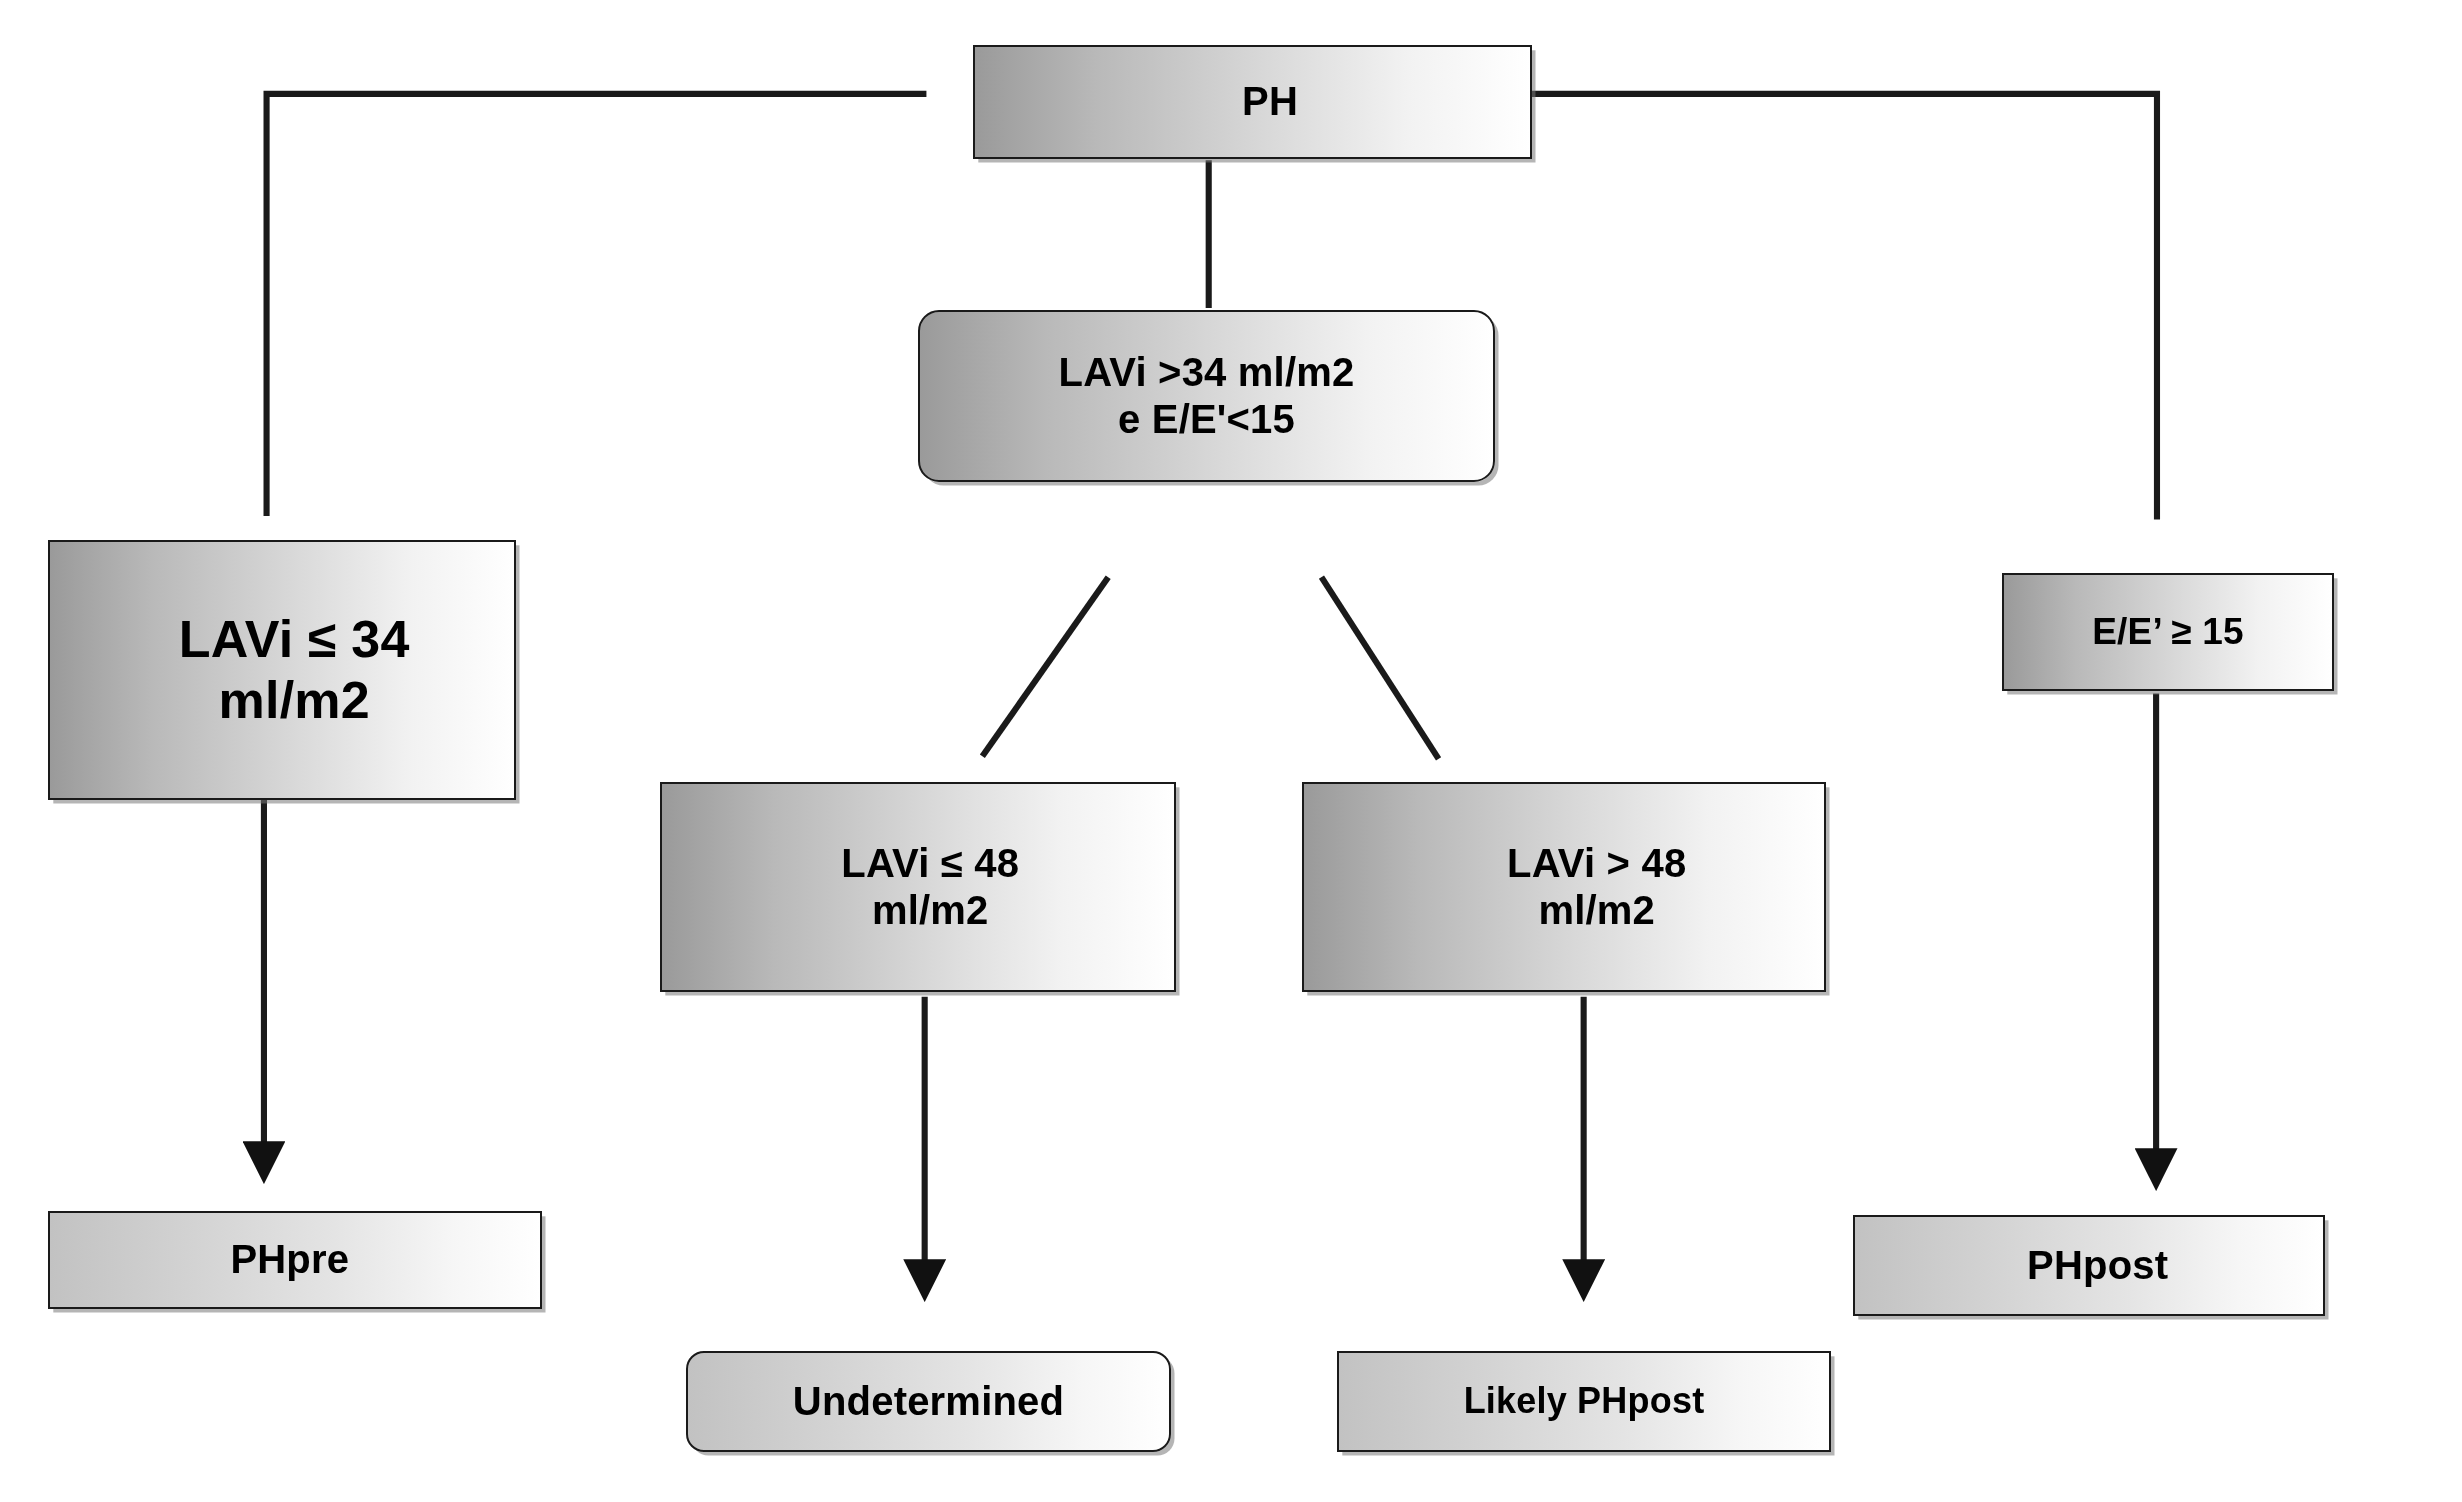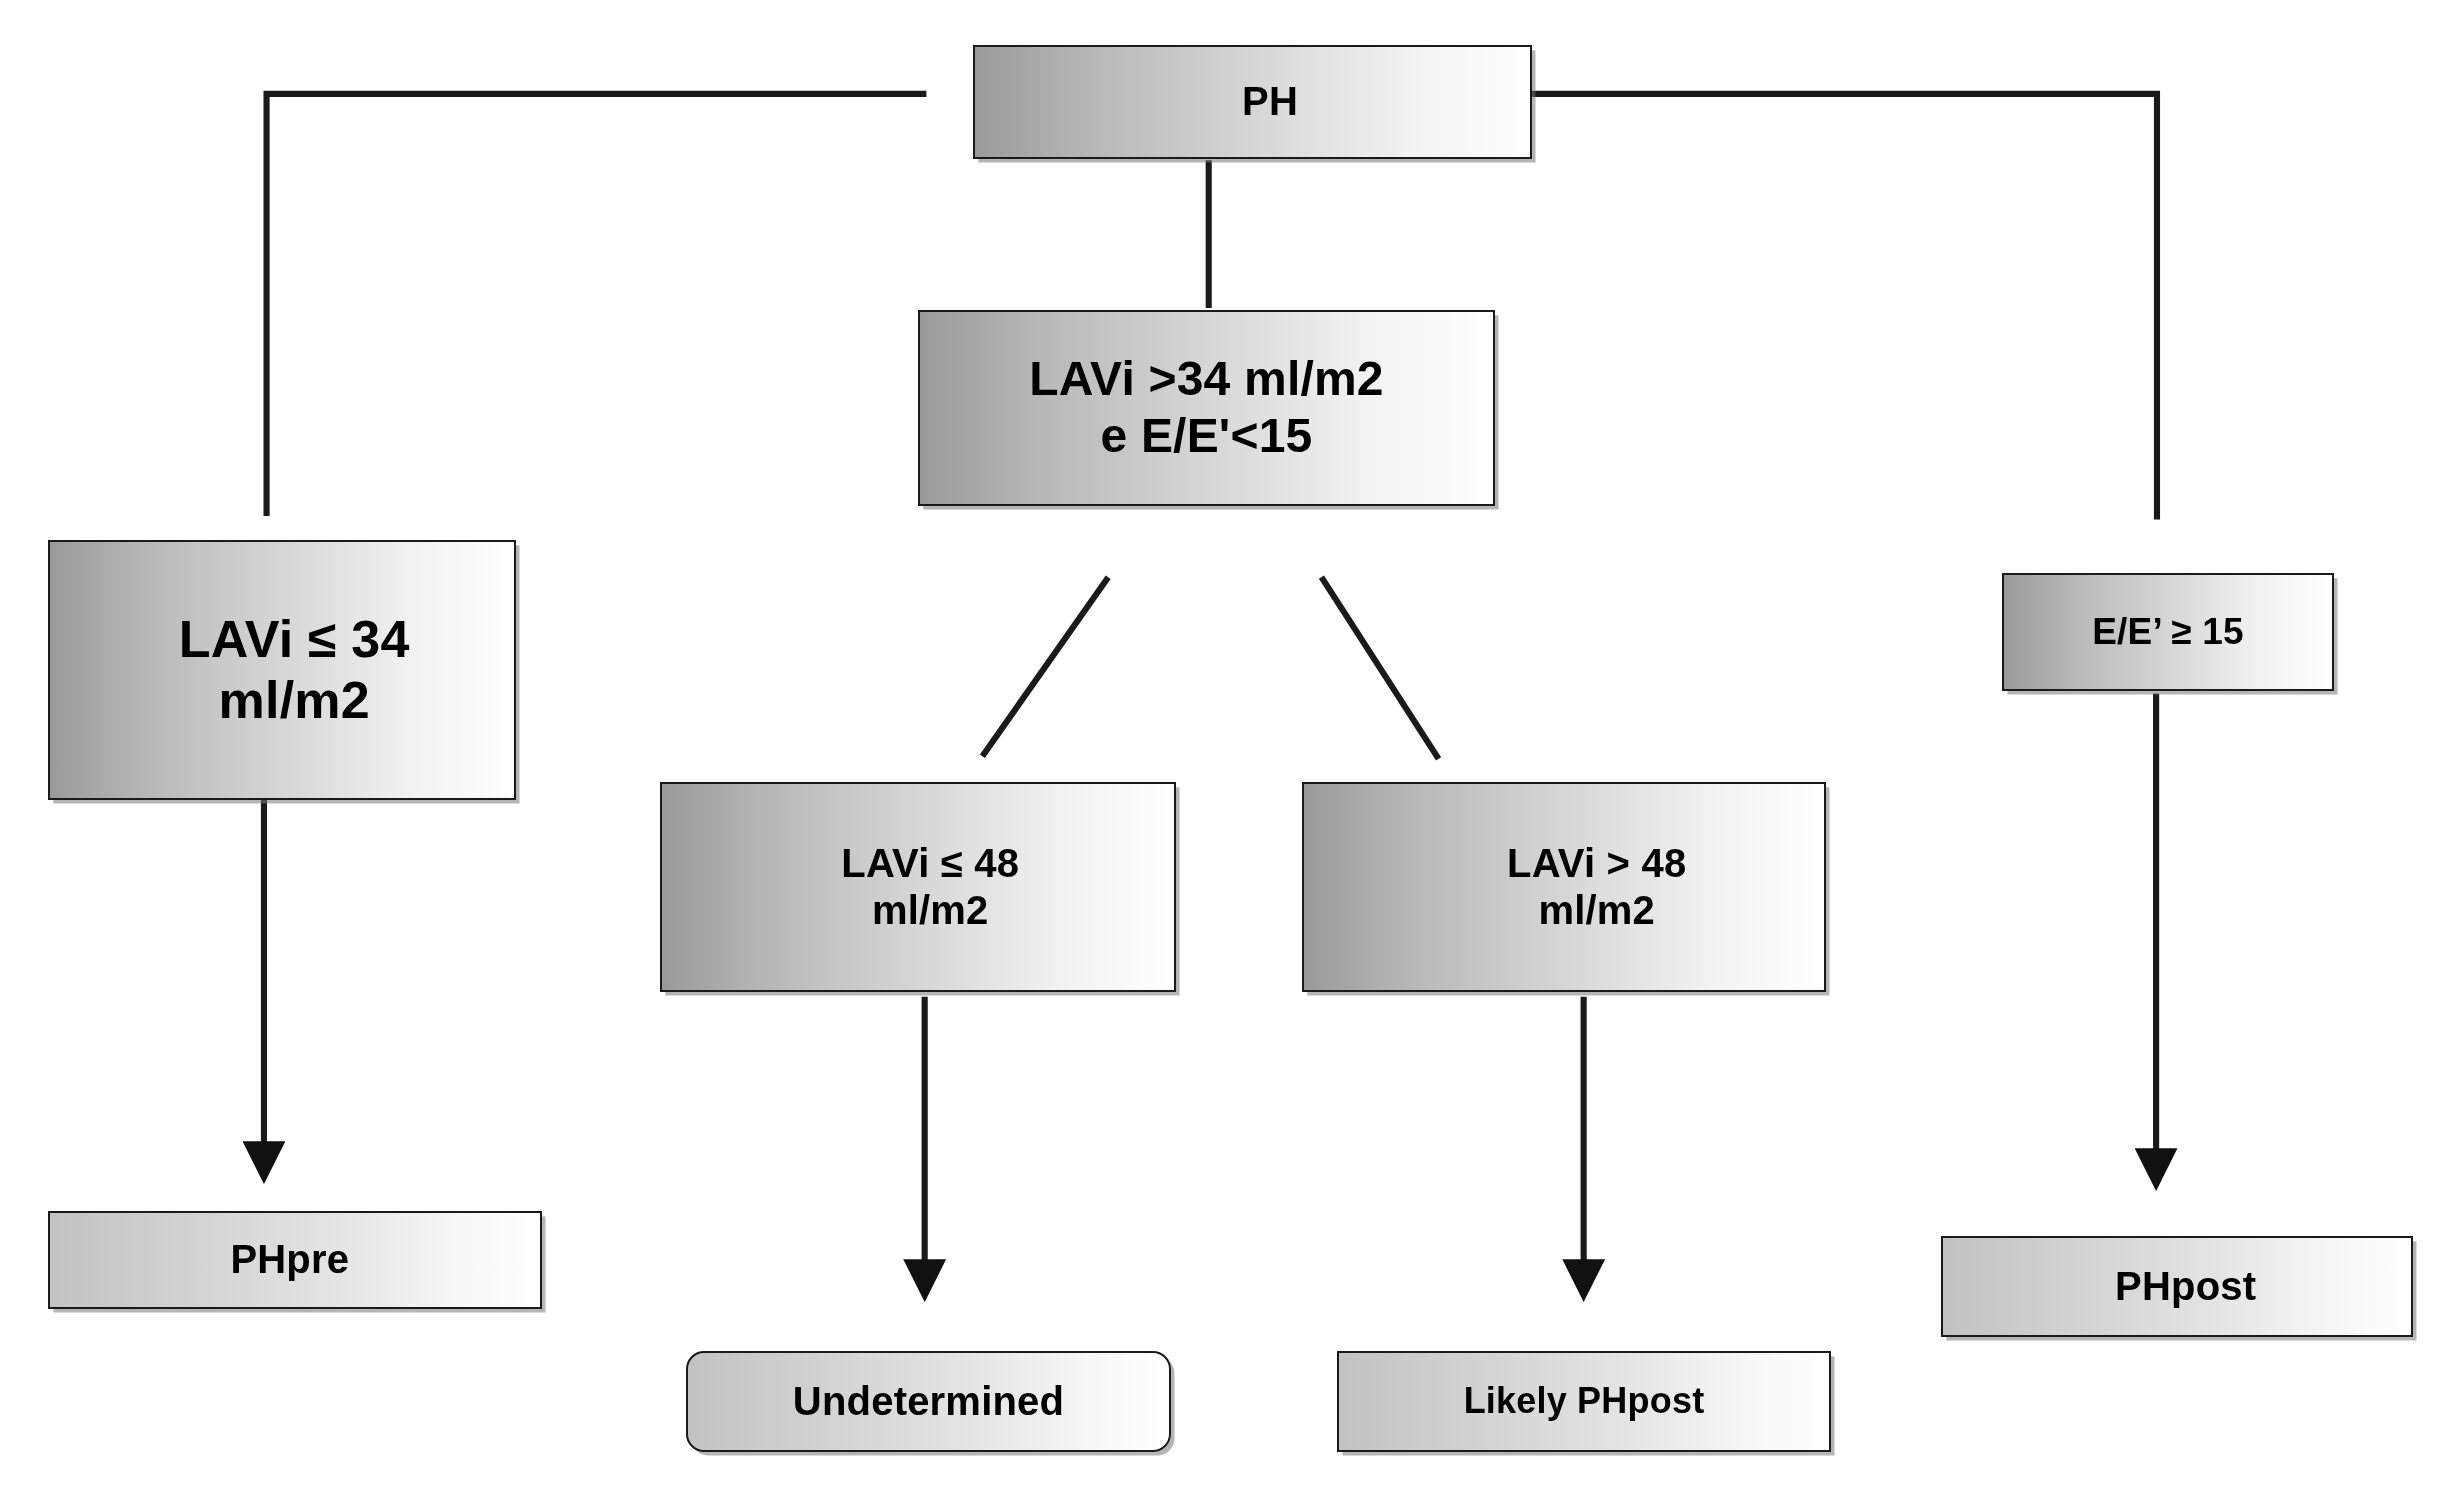--- a/index.html
+++ b/index.html
@@ -50,27 +50,27 @@
   }
   .node .lines {
     width: 100%;
     padding: 0 8.7px;
     box-sizing: border-box;
   }
   .node .line2 { display: block; }
 
   
   #node-ph            { left:973px; top:45px;   width:559px; height:114px; font-size:40px; }
-  #node-lavi34e       { left:918px; top:310px;  width:577px; height:196px; font-size:48px; }
+  #node-lavi34e       { left:918px; top:310px;  width:577px; height:172px; font-size:40px;border-radius:21px; }
   #node-lavi-le-34    { left:48px;   top:540px;  width:468px; height:260px; font-size:52px; }
   #node-ee-ge-15      { left:2002px; top:573px;  width:332px; height:118px; font-size:37px; }
   #node-lavi-le-48    { left:660px;  top:782px;  width:516px; height:210px; font-size:40px; }
   #node-lavi-gt-48    { left:1302px; top:782px;  width:524px; height:210px; font-size:40px;padding-left:41px; }
   #node-phpre         { left:48px;   top:1211px; width:494px; height:98px; font-size:40px; }
-  #node-phpost        { left:1941px; top:1215px; width:472px; height:101px; font-size:40px;margin-top:21px; }
+  #node-phpost        { left:1853px; top:1215px; width:472px; height:101px; font-size:40px; }
   #node-undetermined  { left:686px;  top:1351px; width:485px; height:101px; font-size:40px;border-radius:18px; }
   #node-likely-phpost { left:1337px; top:1351px; width:494px; height:101px; font-size:36px; }
 
   
   #node-lavi-le-34 .lines,
   #node-lavi-le-48 .lines,
   #node-lavi-gt-48 .lines { transform: translateX(12.2px); }
   #node-ph .lines        { transform: translateX(17.5px); }
   #node-phpre .lines     { transform: translateX(-5.2px); }
   #node-phpost .lines    { transform: translateX(8.7px); }

